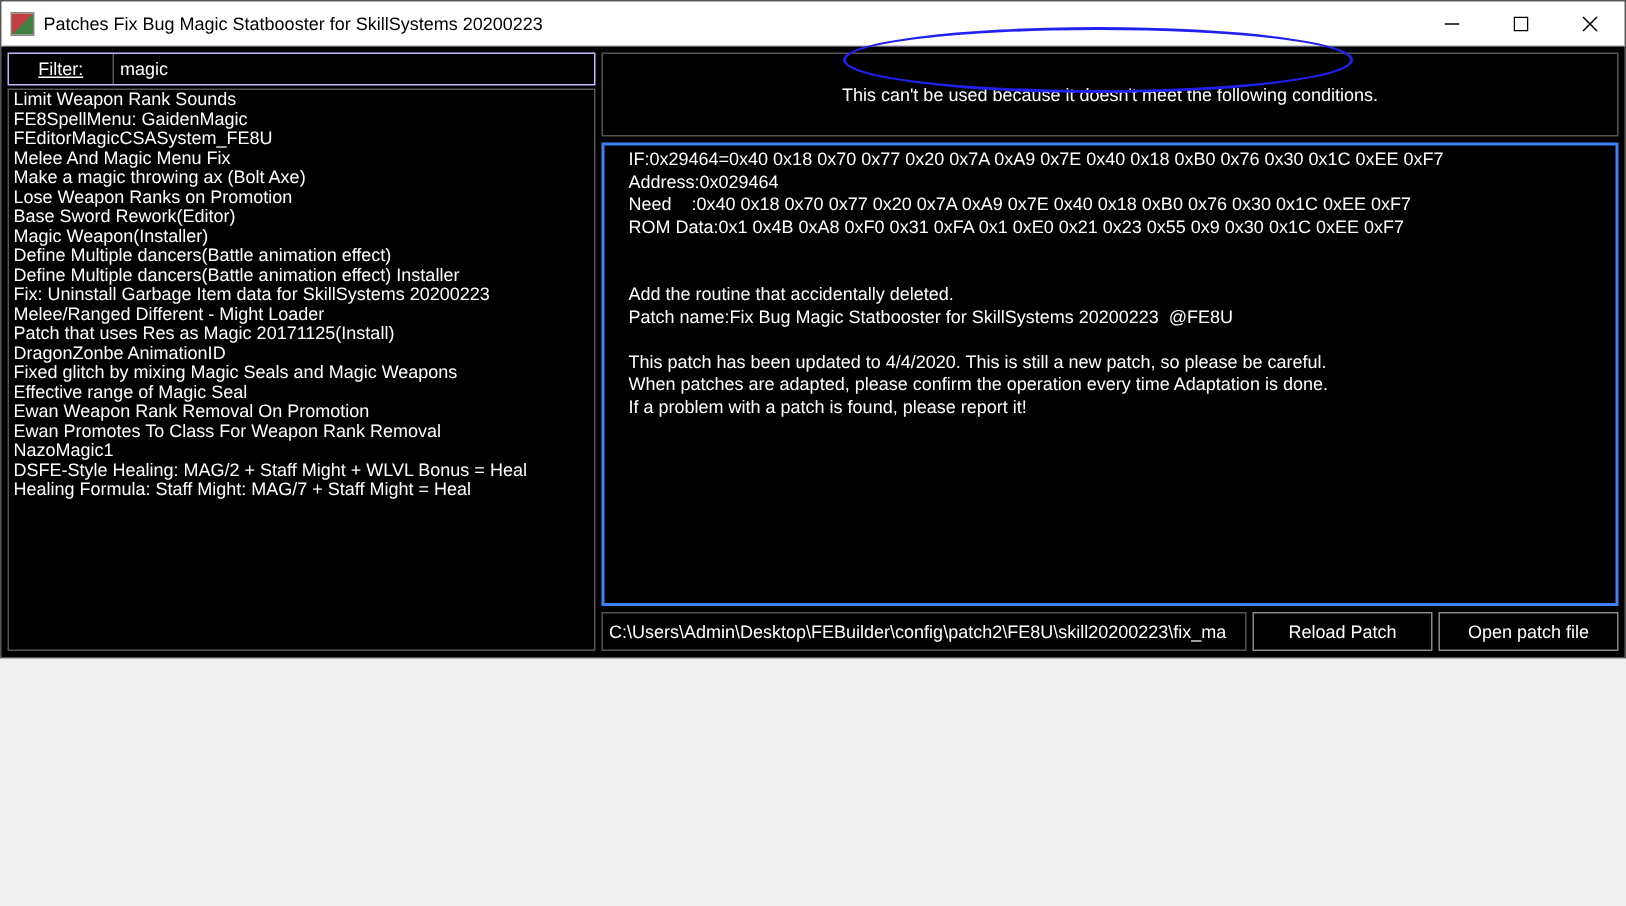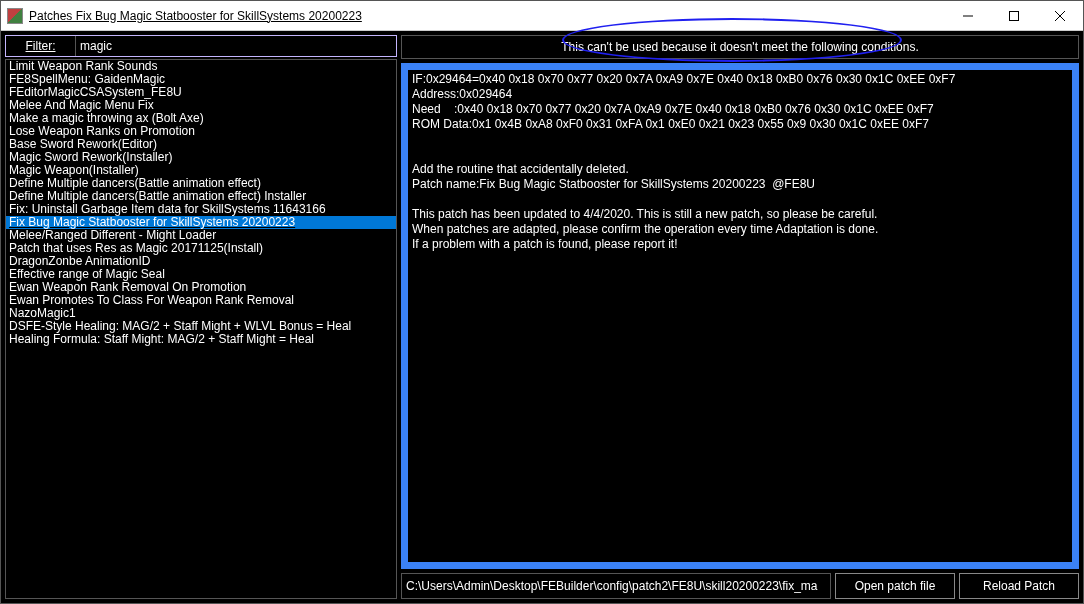--- a/index.html
+++ b/index.html
@@ -4,26 +4,25 @@
   <style>
     * { margin: 0; padding: 0; box-sizing: border-box; }
     body {
       font-family: "Segoe UI", Tahoma, sans-serif;
       font-size: 12px;
       background: #f0f0f0;
       overflow: hidden;
     }
     .window {
       width: 1084px;
-      height: 604px;
+      height: 439px;
       background: #737373;
       display: flex;
       flex-direction: column;
       border: 1px solid #555;
-      text-decoration: underline;
     }
     .titlebar {
       height: 30px;
       background: #fff;
       display: flex;
       align-items: center;
       border-bottom: 1px solid #ccc;
     }
     .titlebar-icon {
       width: 16px;
@@ -115,40 +114,40 @@
       display: flex;
       flex-direction: column;
       gap: 4px;
       min-width: 0;
     }
     .warning-bar {
       border: 1px solid #555;
       background: #000;
       color: #fff;
       text-align: center;
-      padding: 4px;
+      padding: 20px;
       font-size: 12px;
       position: relative;
     }
     .circle-annotation {
       position: absolute;
       left: 160px;
       top: -18px;
       width: 340px;
       height: 44px;
       border: 2px solid #2020f0;
       border-radius: 50%;
       pointer-events: none;
     }
     .detail-box {
       flex: 1;
-      border: 7px solid #3b82f6;
-      background: #000;
-      color: #fff;
-      padding: 2px 4px;
+      border: 2px solid #3b82f6;
+      background: #000;
+      color: #fff;
+      padding: 2px 16px;
       font-size: 12px;
       line-height: 15px;
       overflow-y: scroll;
       white-space: pre-wrap;
       font-family: "Segoe UI", Tahoma, sans-serif;
     }
     .bottom-row {
       display: flex;
       gap: 4px;
       height: 26px;
@@ -218,35 +217,34 @@
         <input class="filter-input" type="text" value="magic" style="">
       </div>
       <div class="patch-list" id="patch-list">
           <div class="patch-item">Limit Weapon Rank Sounds</div>
           <div class="patch-item">FE8SpellMenu: GaidenMagic</div>
           <div class="patch-item">FEditorMagicCSASystem_FE8U</div>
           <div class="patch-item">Melee And Magic Menu Fix</div>
           <div class="patch-item">Make a magic throwing ax (Bolt Axe)</div>
           <div class="patch-item">Lose Weapon Ranks on Promotion</div>
           <div class="patch-item">Base Sword Rework(Editor)</div>
-          <div class="patch-item">Magic Sword Rework(Installer)</div>
           <div class="patch-item">Magic Weapon(Installer)</div>
           <div class="patch-item">Define Multiple dancers(Battle animation effect)</div>
           <div class="patch-item">Define Multiple dancers(Battle animation effect) Installer</div>
-          <div class="patch-item">Fix: Uninstall Garbage Item data for SkillSystems 11643166</div>
-          <div class="patch-item selected">Fix Bug Magic Statbooster for SkillSystems 20200223</div>
+          <div class="patch-item">Fix: Uninstall Garbage Item data for SkillSystems 20200223</div>
           <div class="patch-item">Melee/Ranged Different - Might Loader</div>
           <div class="patch-item">Patch that uses Res as Magic 20171125(Install)</div>
           <div class="patch-item">DragonZonbe AnimationID</div>
+          <div class="patch-item">Fixed glitch by mixing Magic Seals and Magic Weapons</div>
           <div class="patch-item">Effective range of Magic Seal</div>
           <div class="patch-item">Ewan Weapon Rank Removal On Promotion</div>
           <div class="patch-item">Ewan Promotes To Class For Weapon Rank Removal</div>
           <div class="patch-item">NazoMagic1</div>
           <div class="patch-item">DSFE-Style Healing: MAG/2 + Staff Might + WLVL Bonus = Heal</div>
-          <div class="patch-item">Healing Formula: Staff Might: MAG/2 + Staff Might = Heal</div>
+          <div class="patch-item">Healing Formula: Staff Might: MAG/7 + Staff Might = Heal</div>
         </div>
     </div>
 
     <div class="right-pane">
       <div class="warning-bar">
         <span>This can't be used because it doesn't meet the following conditions.</span>
         <div class="circle-annotation"></div>
       </div>
       <div class="detail-box">IF:0x29464=0x40 0x18 0x70 0x77 0x20 0x7A 0xA9 0x7E 0x40 0x18 0xB0 0x76 0x30 0x1C 0xEE 0xF7
 Address:0x029464
@@ -255,19 +253,19 @@
 
 
 Add the routine that accidentally deleted.
 Patch name:Fix Bug Magic Statbooster for SkillSystems 20200223  @FE8U
 
 This patch has been updated to 4/4/2020. This is still a new patch, so please be careful.
 When patches are adapted, please confirm the operation every time Adaptation is done.
 If a problem with a patch is found, please report it!</div>
       <div class="bottom-row">
         <div class="path-field">C:\Users\Admin\Desktop\FEBuilder\config\patch2\FE8U\skill20200223\fix_ma</div>
+        <div class="btn">Reload Patch</div>
         <div class="btn">Open patch file</div>
-        <div class="btn">Reload Patch</div>
       </div>
     </div>
 
   </div>
 </div>
 
 </body></html>

